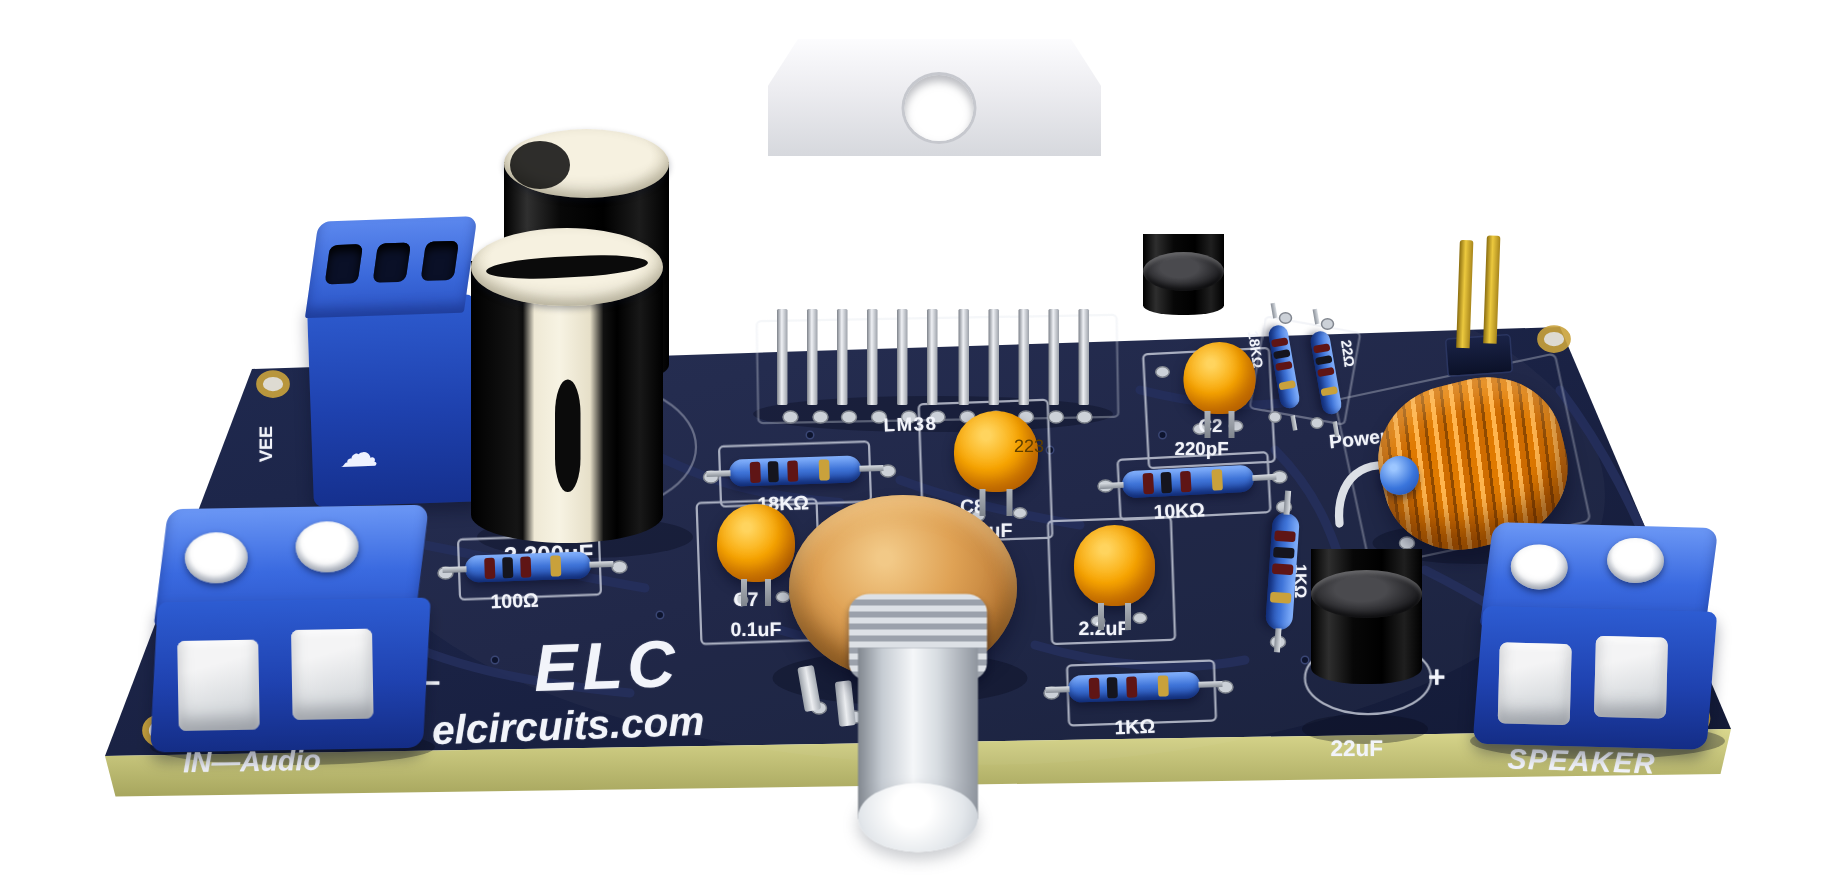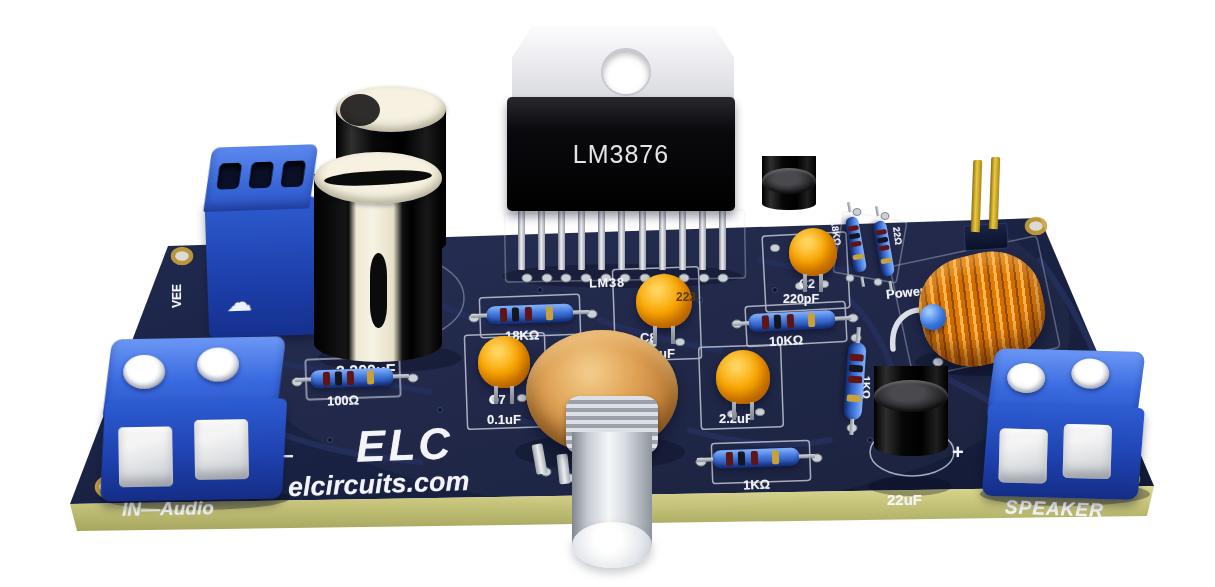--- a/index.html
+++ b/index.html
@@ -64,21 +64,21 @@
   .rsb{left:856px;top:242px;width:56px;transform:rotate(80deg);}
 
   
   .ocap{position:absolute;z-index:5;border-radius:50% 50% 46% 46%;
         background:radial-gradient(circle at 38% 30%,#ffd45e 6%,#f9a600 45%,#e18600 74%,#b96f00 100%);
         box-shadow:0 4px 7px rgba(8,12,35,.5),inset -5px -7px 12px rgba(150,70,0,.55);}
   .ocap::before,.ocap::after{content:"";position:absolute;bottom:-16px;width:4px;height:18px;
         background:linear-gradient(180deg,#aeb3ba,#7f858d);}
   .ocap::before{left:30%;}.ocap::after{right:30%;}
   .ocap-mark{position:relative;display:block;text-align:center;top:16px;font-size:12px;
-        font-weight:bold;color:#5e3e00;padding-left:40px;}
+        font-weight:normal;color:#5e3e00;padding-left:40px;}
   .c2c{left:789px;top:228px;width:48px;height:48px;}
   .c8c{left:636px;top:274px;width:56px;height:54px;}
   .c7c{left:478px;top:336px;width:52px;height:52px;}
   .c22c{left:716px;top:350px;width:54px;height:54px;}
 
   
   .bigcap{position:absolute;z-index:6;}
   .bcr{left:336px;top:86px;width:110px;height:172px;}
   .bcf{left:314px;top:152px;width:128px;height:210px;}
   .bc-body{position:absolute;left:0;right:0;top:22px;bottom:0;
@@ -390,23 +390,20 @@
     <i></i>
       <i></i>
     <i></i>
       <i></i>
     <i></i>
       <i></i>
     <i></i>
       <i></i>
     <i></i>
   </div>
-  <div class="comp icbody">
-    <span class="ic-label">LM3876</span>
-  </div>
 
   <div class="comp blkcap capsm">
     <div class="k-body"></div>
     <div class="k-top" style="position:absolute;left:0;top:0;"></div>
   </div>
 
   <div class="comp ocap c2c"></div>
   <div class="comp ocap c8c">
     <span class="ocap-mark">223</span>
   </div>

